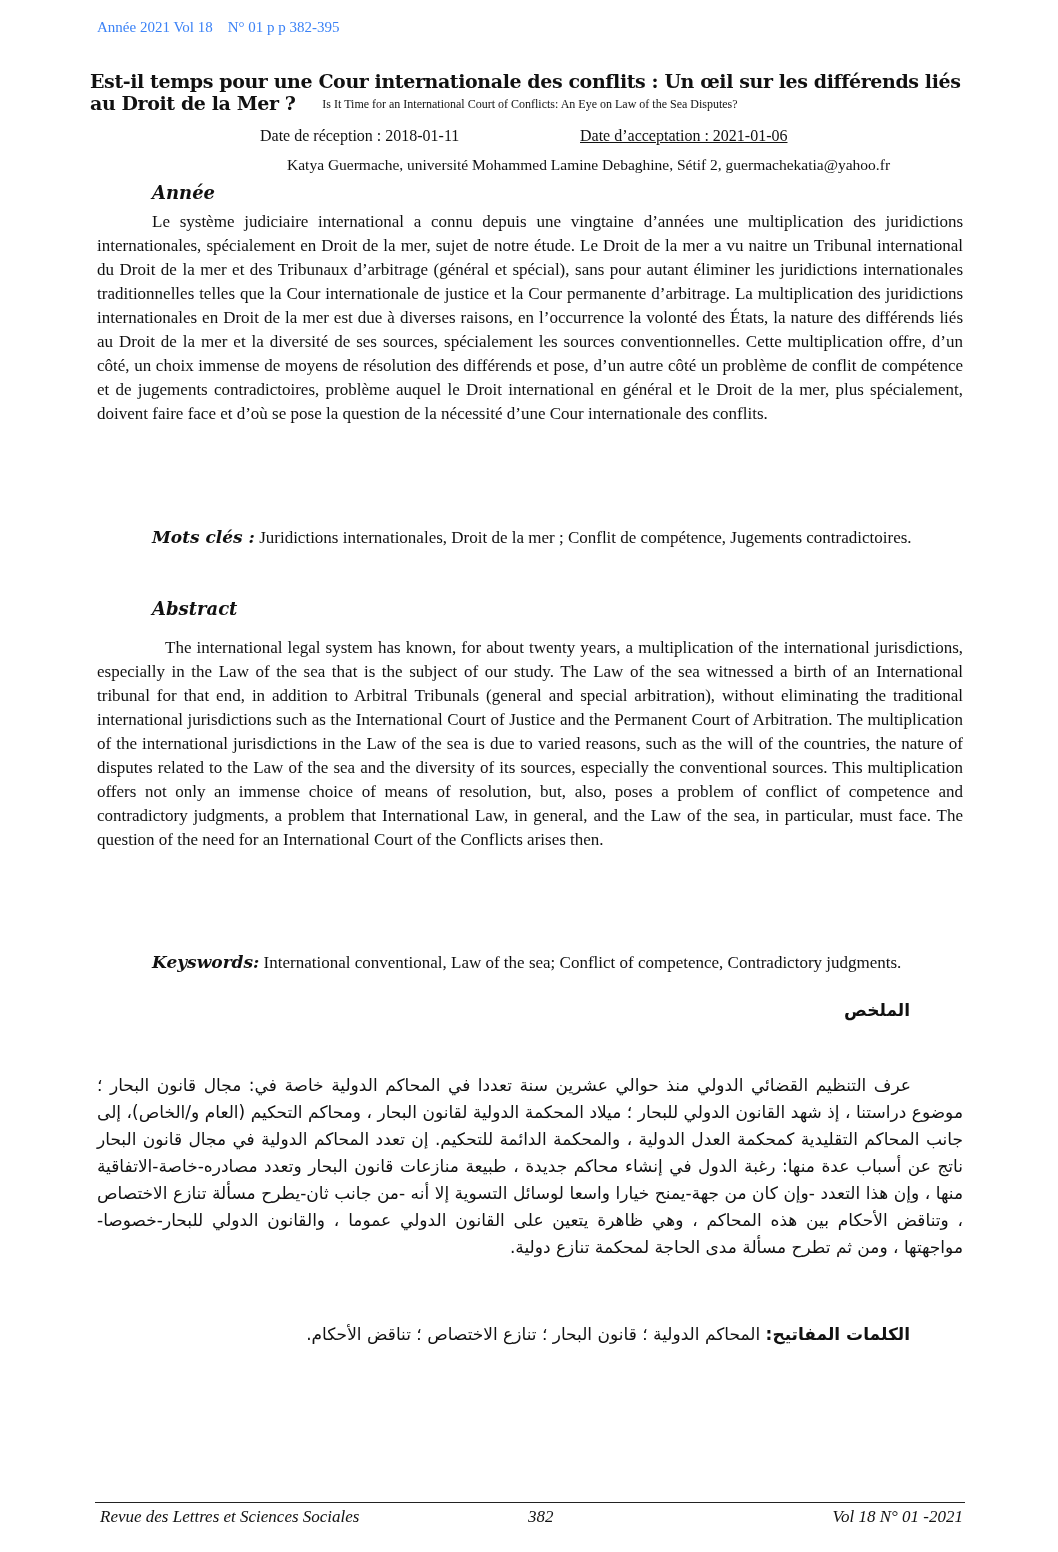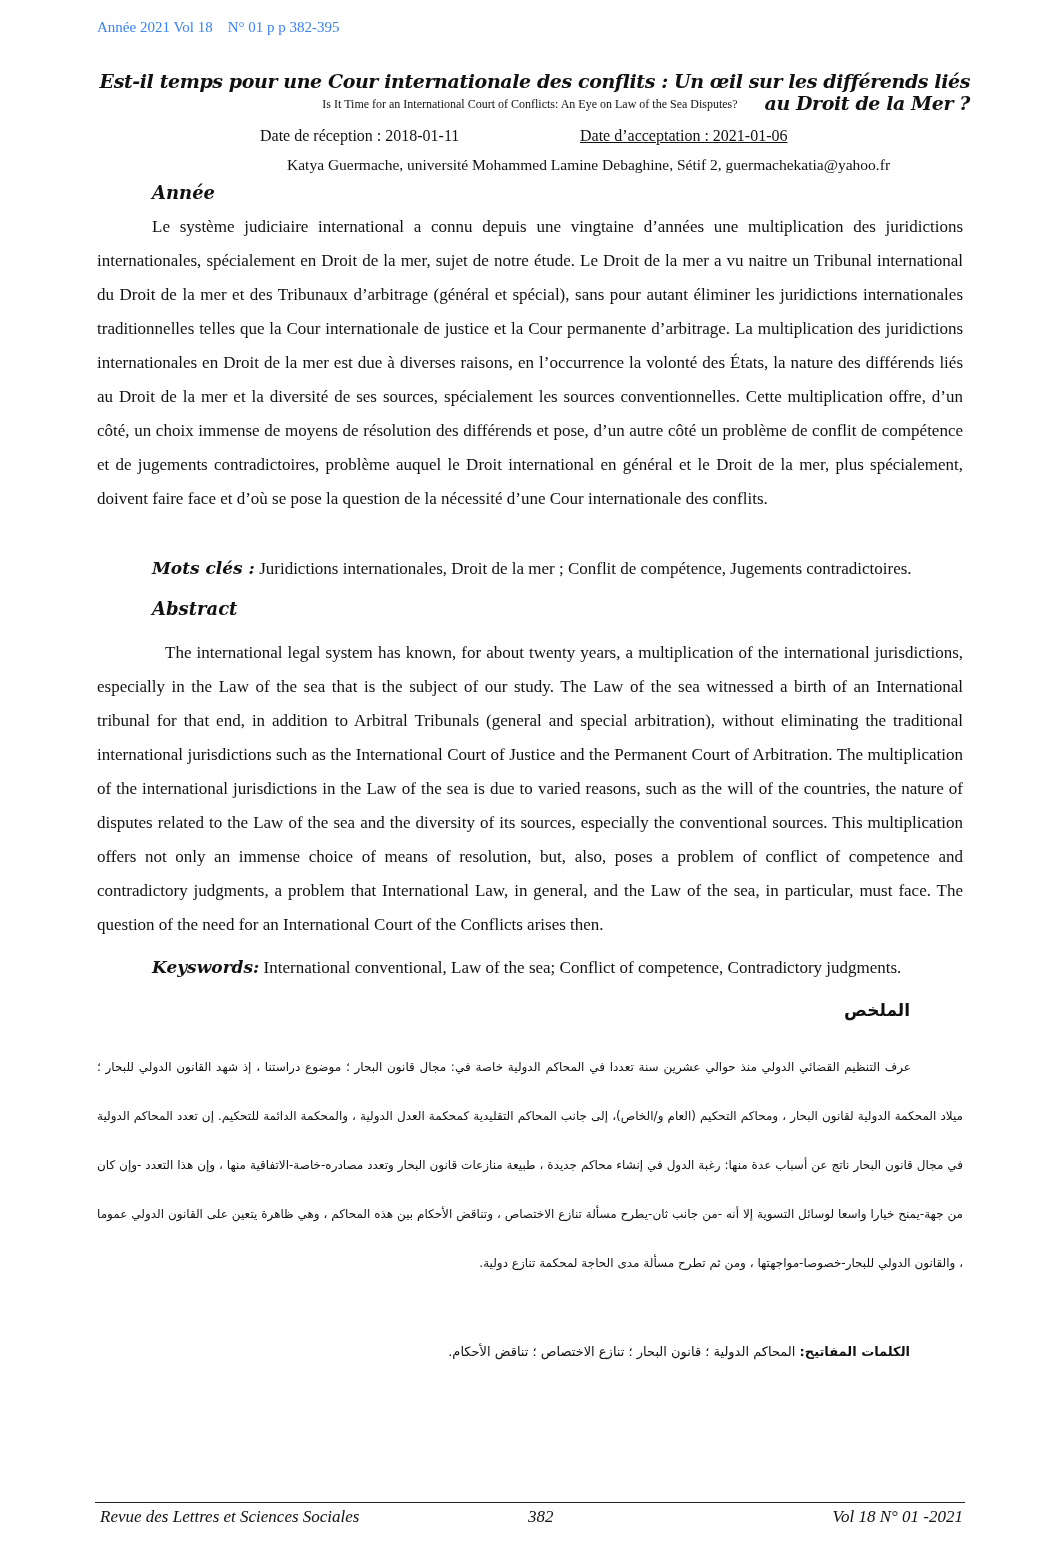--- a/index.html
+++ b/index.html
@@ -1,51 +1,51 @@
 <!DOCTYPE html>
 <html><head>
   <meta charset="utf-8">
   <style>
     html, body { margin: 0; padding: 0; background: #ffffff; }
     body { width: 1058px; height: 1552px; position: relative; overflow: hidden; color: #111; font-family: "Liberation Serif", "DejaVu Serif", serif; }
     .abs { position: absolute; }
     .header-line { left: 97px; top: 19px; font-size: 15px; color: #3b82f6; }
-    .title-fr { left: 90px; width: 880px; top: 70px; text-align: right; font-style: italic; font-weight: bold; font-size: 19px; font-family: "DejaVu Serif", serif; letter-spacing: -0.4px; }
+    .title-fr { left: 90px; width: 880px; top: 70px; text-align: left; font-weight: bold; font-size: 19px; font-family: "DejaVu Serif", serif; letter-spacing: -0.4px; }
     .title-en { left: 90px; width: 880px; top: 97px; text-align: center; font-size: 12px; }
     .date-rec { left: 260px; top: 127px; font-size: 16px; }
     .date-acc { left: 580px; top: 127px; font-size: 16px; text-decoration: underline; }
     .author { left: 287px; top: 156px; font-size: 15.5px; }
     .section-heading { font-style: italic; font-weight: bold; font-size: 18px; font-family: "DejaVu Serif", serif; }
-    .para { left: 97px; width: 866px; font-size: 17px; line-height: 34px; text-align: justify; }
+    .para { left: 97px; width: 866px; font-size: 17px; line-height: 24px; text-align: justify; }
     .para .indent { display: inline-block; width: 55px; }
     .kw-label { font-style: italic; font-weight: bold; font-family: "DejaVu Serif", serif; }
     .ar { direction: rtl; text-align: justify; font-family: "DejaVu Sans", sans-serif; }
     .ar-heading { right: 148px; top: 1000px; font-weight: bold; font-size: 17px; direction: rtl; font-family: "DejaVu Sans", sans-serif; }
-    .ar-para { left: 97px; width: 866px; top: 1043px; font-size: 12px; line-height: 49px; }
-    .ar-kw { right: 148px; top: 1324px; font-size: 13px; direction: rtl; font-family: "DejaVu Sans", sans-serif; margin-top: 20px; }
+    .ar-para { left: 97px; width: 866px; top: 1072px; font-size: 17px; line-height: 27px; }
+    .ar-kw { right: 148px; top: 1324px; font-size: 17px; direction: rtl; font-family: "DejaVu Sans", sans-serif; }
     .footer-rule { left: 95px; top: 1502px; width: 870px; height: 0; border-top: 1.5px solid #222; }
     .footer-left { left: 100px; top: 1507px; font-style: italic; font-size: 17px; }
     .footer-center { left: 528px; top: 1507px; font-style: italic; font-size: 17px; }
     .footer-right { right: 95px; top: 1507px; font-style: italic; font-size: 17px; }
   </style>
 </head>
 <body>
 
 <div class="abs header-line" style="white-space:pre;">Année 2021 Vol 18    N° 01 p p 382-395</div>
 
 <div class="abs title-fr">Est-il temps pour une Cour internationale des conflits : Un œil sur les différends liés au Droit de la Mer ?</div>
 <div class="abs title-en">Is It Time for an International Court of Conflicts: An Eye on Law of the Sea Disputes?</div>
 <div class="abs date-rec">Date de réception : 2018-01-11</div>
 <div class="abs date-acc">Date d’acceptation : 2021-01-06</div>
 <div class="abs author">Katya Guermache, université Mohammed Lamine Debaghine, Sétif 2, guermachekatia@yahoo.fr</div>
 
 <div class="abs section-heading" style="left:152px; top:182px;">Année</div>
 <div class="abs para" style="top:210px;"><span class="indent"></span><span>Le système judiciaire international a connu depuis une vingtaine d’années une multiplication des juridictions internationales, spécialement en Droit de la mer, sujet de notre étude. Le Droit de la mer a vu naitre un Tribunal international du Droit de la mer et des Tribunaux d’arbitrage (général et spécial), sans pour autant éliminer les juridictions internationales traditionnelles telles que la Cour internationale de justice et la Cour permanente d’arbitrage.  La multiplication des juridictions internationales en Droit de la mer est due à diverses raisons, en l’occurrence la volonté des États, la nature des différends liés au Droit de la mer et la diversité de ses sources, spécialement les sources conventionnelles. Cette multiplication offre, d’un côté, un choix immense de moyens de résolution des différends et pose, d’un autre côté un problème de conflit de compétence et de jugements contradictoires, problème auquel le Droit international en général et le Droit de la mer, plus spécialement, doivent faire face et d’où se pose la question de la nécessité d’une Cour internationale des conflits.</span></div>
 
-<div class="abs para" style="top:525px;margin-top:26px;"><span class="indent"></span><span class="kw-label">Mots clés :</span><span> Juridictions internationales, Droit de la mer ; Conflit de compétence, Jugements contradictoires.</span></div>
+<div class="abs para" style="top:525px;"><span class="indent"></span><span class="kw-label">Mots clés :</span><span> Juridictions internationales, Droit de la mer ; Conflit de compétence, Jugements contradictoires.</span></div>
 
 <div class="abs section-heading" style="left:152px; top:598px;">Abstract</div>
 <div class="abs para" style="top:636px;"><span class="indent" style="width:68px;"></span><span>The international legal system has known, for about twenty years, a multiplication of the international jurisdictions, especially in the Law of the sea that is the subject of our study. The Law of the sea witnessed a birth of an International tribunal for that end, in addition to Arbitral Tribunals (general and special arbitration), without eliminating the traditional international jurisdictions such as the International Court of Justice and the Permanent Court of Arbitration. The multiplication of the international jurisdictions in the Law of the sea is due to varied reasons, such as the will of the countries, the nature of disputes related to the Law of the sea and the diversity of its sources, especially the conventional sources. This multiplication offers not only an immense choice of means of resolution, but, also, poses a problem of conflict of competence and contradictory judgments, a problem that International Law, in general, and the Law of the sea, in particular, must face. The question of the need for an International Court of the Conflicts arises then.</span></div>
 
 <div class="abs para" style="top:950px;"><span class="indent"></span><span class="kw-label">Keyswords:</span><span> International conventional, Law of the sea; Conflict of competence, Contradictory judgments.</span></div>
 
 <div class="abs ar-heading">الملخص</div>
 <div class="abs ar ar-para"><span class="indent" style="display:inline-block;width:52px;"></span><span>عرف التنظيم القضائي الدولي منذ حوالي عشرين سنة تعددا في المحاكم الدولية خاصة في: مجال قانون البحار ؛ موضوع دراستنا ، إذ شهد القانون الدولي للبحار ؛ ميلاد المحكمة الدولية لقانون البحار ، ومحاكم التحكيم (العام و/الخاص)، إلى جانب المحاكم التقليدية كمحكمة العدل الدولية ، والمحكمة الدائمة للتحكيم.  إن تعدد المحاكم الدولية في مجال قانون البحار ناتج عن أسباب عدة منها: رغبة الدول في إنشاء محاكم جديدة ، طبيعة منازعات قانون البحار وتعدد مصادره-خاصة-الاتفاقية منها ، وإن هذا التعدد -وإن كان من جهة-يمنح خيارا واسعا لوسائل التسوية إلا أنه -من جانب ثان-يطرح مسألة تنازع الاختصاص ، وتناقض الأحكام بين هذه المحاكم ، وهي ظاهرة يتعين على القانون الدولي عموما ، والقانون الدولي للبحار-خصوصا-مواجهتها ، ومن ثم تطرح مسألة مدى الحاجة لمحكمة تنازع دولية.</span></div>
 <div class="abs ar-kw"><span style="font-weight:bold;">الكلمات المفاتيح:</span><span> المحاكم الدولية ؛ قانون البحار ؛ تنازع الاختصاص ؛ تناقض الأحكام.</span></div>
 

